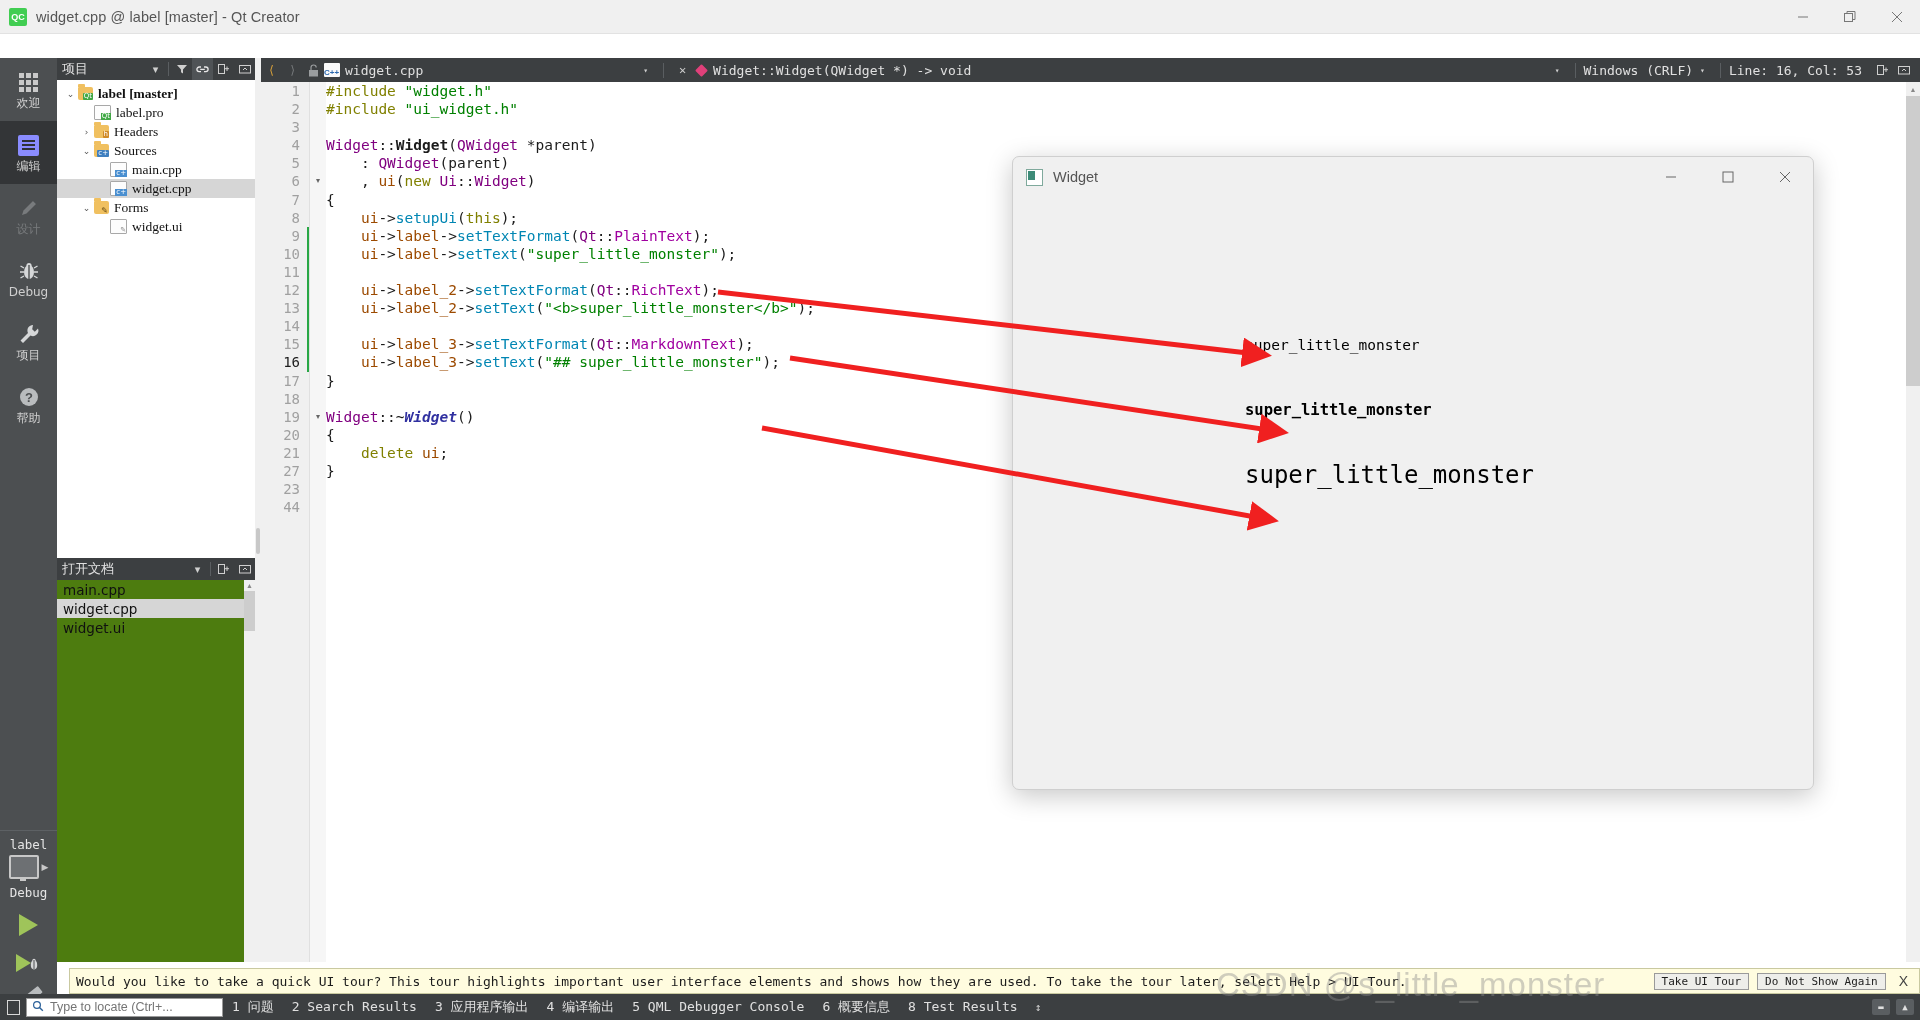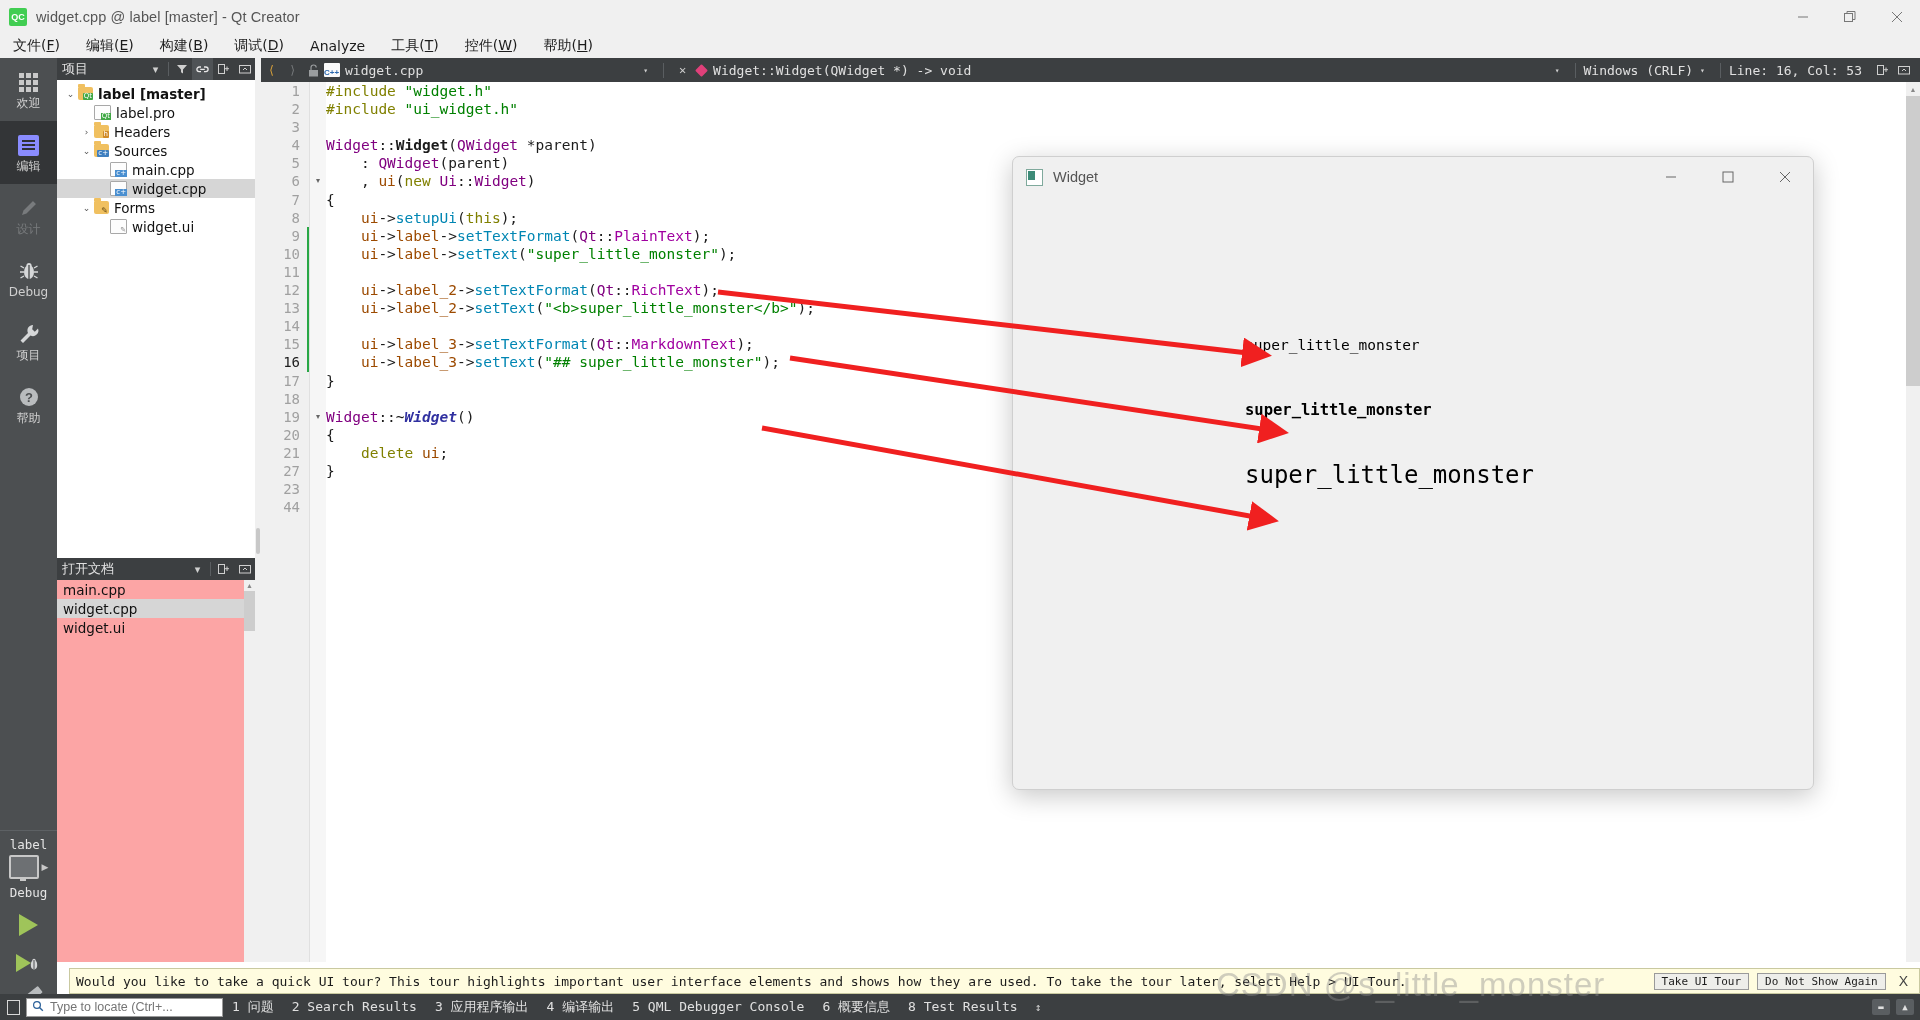--- a/index.html
+++ b/index.html
@@ -99,25 +99,25 @@
   .folder:before{content:"";position:absolute;left:0;top:-3px;width:7px;height:3px;background:#f0c060;border-radius:1px 1px 0 0;}
   .folder .tag{position:absolute;right:0;bottom:0;font-size:7px;color:#fff;background:#41a845;padding:0 1px;line-height:7px;border-radius:1px;}
   .folder .tag.h{background:#d08a28;}
   .folder .tag.c{background:#3f7fbf;}
   .folder.pencil{background:#f0c060;}
   .folder.pencil .tag{background:none;color:#6b4f16;font-size:8px;}
   .doc{background:#fdfdfd;border:1px solid #a8a8a8;border-radius:1px;}
   .doc .tag{position:absolute;right:-1px;bottom:-1px;font-size:7px;color:#fff;background:#41a845;padding:0 1px;line-height:7px;}
   .doc .tag.c{background:#4a8fd0;}
   .doc .tag.p{background:none;color:#888;}
-  .tname{color:#111;}
+  .tname{color:#111;font-family:Liberation Serif, serif;}
   .tname.bold{font-weight:bold;}
 
   
-  .openpanel{position:absolute;left:57px;top:558px;width:198px;height:404px;background:#fca5a5;}
+  .openpanel{position:absolute;left:57px;top:558px;width:198px;height:404px;background:#4d7c0f;}
   .odlist{font-size:13.5px;color:#111;font-family:"DejaVu Sans","Liberation Sans",sans-serif;}
   .odrow{height:19px;display:flex;align-items:center;padding-left:6px;}
   .odrow.sel{background:#d6d6d6;}
   .odscroll{position:absolute;right:0;top:22px;width:11px;bottom:0;background:#f0f0f0;}
   .odscroll .up{width:11px;height:11px;color:#888;font-size:7px;display:flex;align-items:center;justify-content:center;}
   .odscroll .thumb{position:absolute;left:0;top:11px;width:11px;height:40px;background:#cdcdcd;}
 
   .vsplit{position:absolute;left:255px;top:58px;width:6px;height:904px;background:#f0f0f0;}
   .vsplit .grip{position:absolute;left:1px;top:470px;width:4px;height:26px;background:#c8c8c8;border-radius:2px;}
 
@@ -256,30 +256,20 @@
       </div>
       <div class="tb-btn close">
         <svg width="12" height="12" viewBox="0 0 12 12">
             <line x1="1" y1="1" x2="11" y2="11" stroke="currentColor" stroke-width="1"></line>
             <line x1="11" y1="1" x2="1" y2="11" stroke="currentColor" stroke-width="1"></line>
           </svg>
       </div>
     </div>
   </div>
 
-  <div class="menubar" id="menubar">
-      <div class="menuitem">文件(<u>F</u>)</div>
-      <div class="menuitem">编辑(<u>E</u>)</div>
-      <div class="menuitem">构建(<u>B</u>)</div>
-      <div class="menuitem">调试(<u>D</u>)</div>
-      <div class="menuitem">Analyze</div>
-      <div class="menuitem">工具(<u>T</u>)</div>
-      <div class="menuitem">控件(<u>W</u>)</div>
-      <div class="menuitem">帮助(<u>H</u>)</div>
-    </div>
 
   <div class="modebar">
 
     <div class="mode">
       <div class="glyph">
         <div class="grid-icon">
             <i></i>
             <i></i>
             <i></i>
             <i></i>

